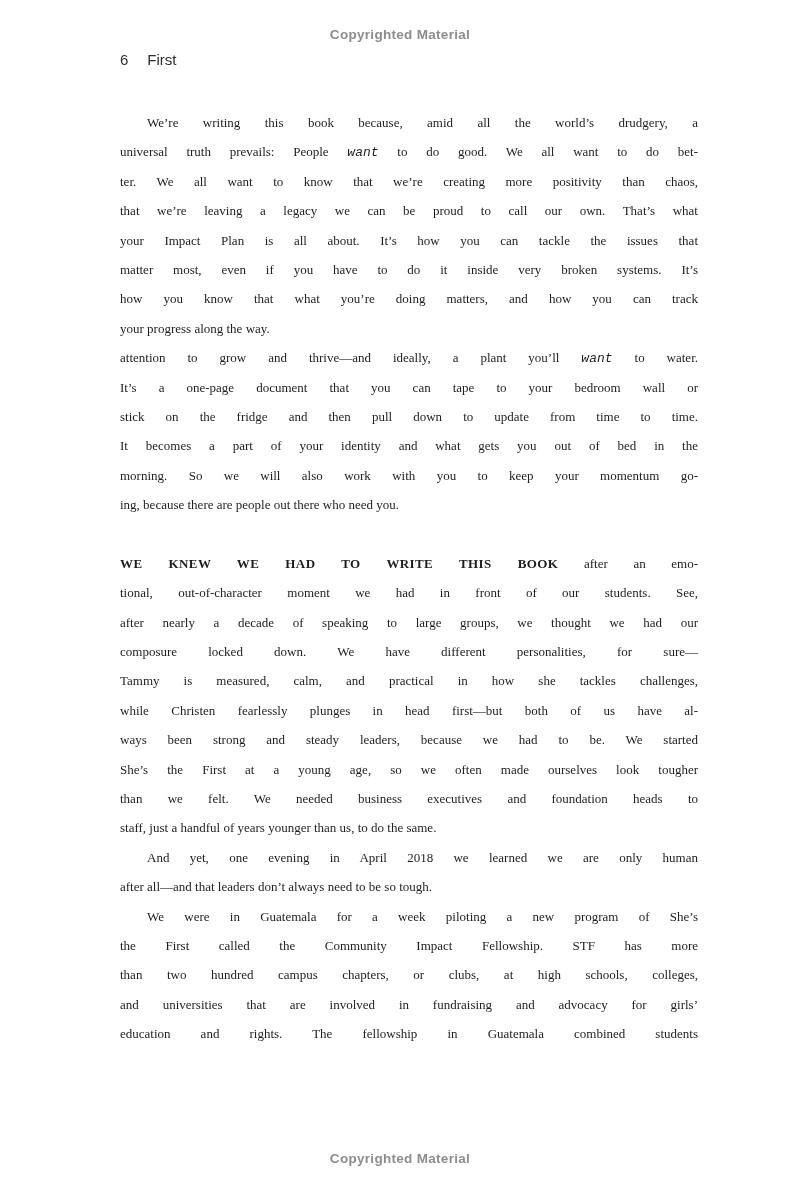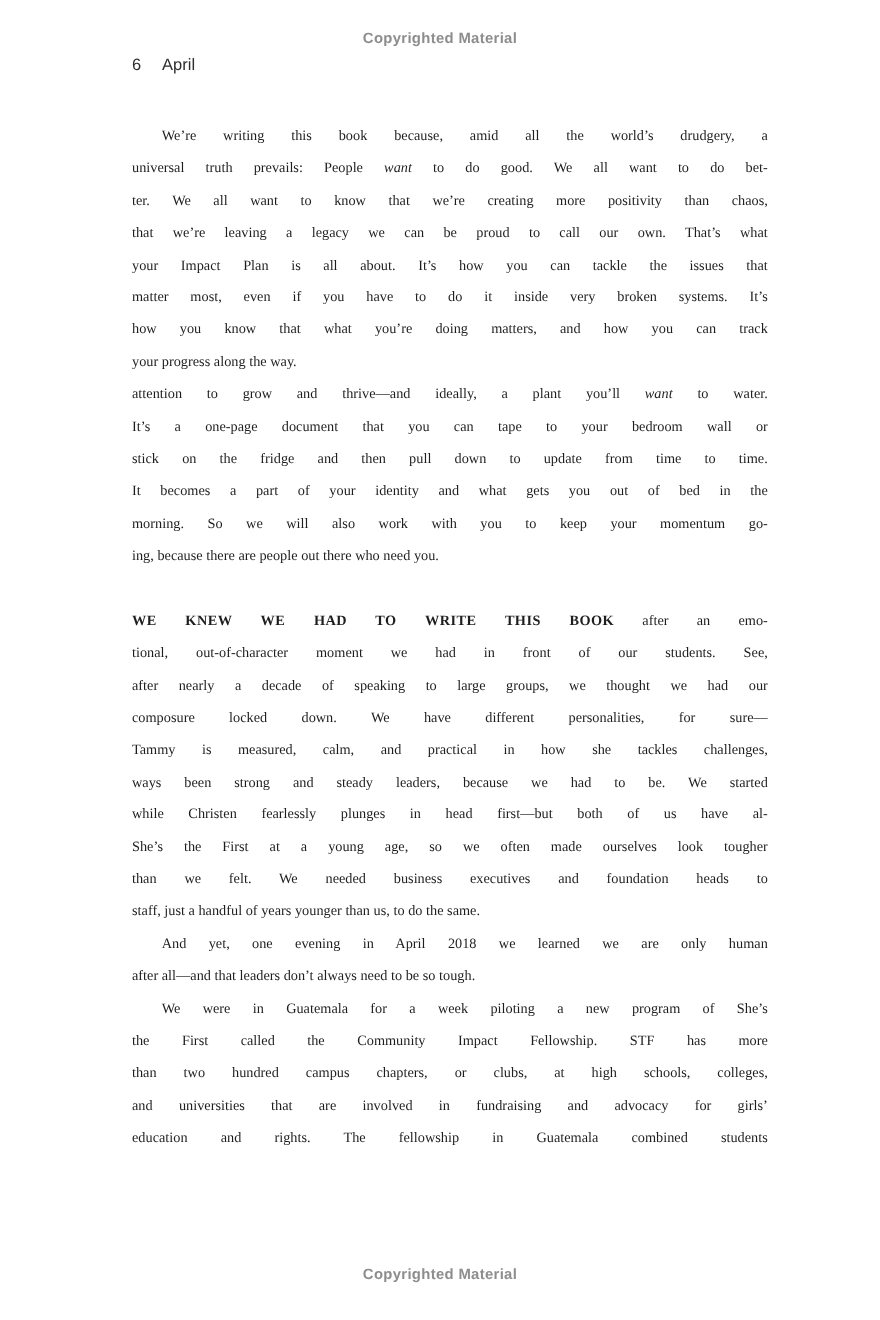--- a/index.html
+++ b/index.html
@@ -50,32 +50,32 @@
     overflow: hidden;
     white-space: normal;
   }
   .line.last-line { text-align-last: left; }
   .line.indented { text-indent: 27px; }
   .line b {
     font-weight: 700;
     letter-spacing: 0.4px;
     margin-top: 42px;
   }
-  .line em { font-style: italic; }
+  .line em { font-style: italic; font-family: Liberation Mono, monospace; }
 </style>
 </head>
 <body>
 
 <div class="book-page">
 
   <div class="copyright-notice copyright-top">Copyrighted Material</div>
 
   <div class="running-header">
     <span class="page-number">6</span>
-    <span class="chapter-title">April</span>
+    <span class="chapter-title">First</span>
   </div>
 
   <div class="body-text" id="body-text">
       <div class="paragraph">
         <div class="line indented">We’re writing this book because, amid all the world’s drudgery, a</div>
         <div class="line">universal truth prevails: People <em>want</em> to do good. We all want to do bet-</div>
         <div class="line">ter. We all want to know that we’re creating more positivity than chaos,</div>
         <div class="line">that we’re leaving a legacy we can be proud to call our own. That’s what</div>
         <div class="line">your Impact Plan is all about. It’s how you can tackle the issues that</div>
         <div class="line">matter most, even if you have to do it inside very broken systems. It’s</div>
@@ -89,22 +89,22 @@
         <div class="line">It becomes a part of your identity and what gets you out of bed in the</div>
         <div class="line">morning. So we will also work with you to keep your momentum go-</div>
         <div class="line last-line">ing, because there are people out there who need you.</div>
       </div>
       <div class="paragraph section-gap">
         <div class="line"><b>WE KNEW WE HAD TO WRITE THIS BOOK</b> after an emo-</div>
         <div class="line">tional, out-of-character moment we had in front of our students. See,</div>
         <div class="line">after nearly a decade of speaking to large groups, we thought we had our</div>
         <div class="line">composure locked down. We have different personalities, for sure—</div>
         <div class="line">Tammy is measured, calm, and practical in how she tackles challenges,</div>
+        <div class="line">while Christen fearlessly plunges in head first—but both of us have al-</div>
         <div class="line">ways been strong and steady leaders, because we had to be. We started</div>
-        <div class="line">while Christen fearlessly plunges in head first—but both of us have al-</div>
         <div class="line">She’s the First at a young age, so we often made ourselves look tougher</div>
         <div class="line">than we felt. We needed business executives and foundation heads to</div>
         <div class="line last-line">staff, just a handful of years younger than us, to do the same.</div>
       </div>
       <div class="paragraph">
         <div class="line indented">And yet, one evening in April 2018 we learned we are only human</div>
         <div class="line last-line">after all—and that leaders don’t always need to be so tough.</div>
       </div>
       <div class="paragraph">
         <div class="line indented">We were in Guatemala for a week piloting a new program of She’s</div>

